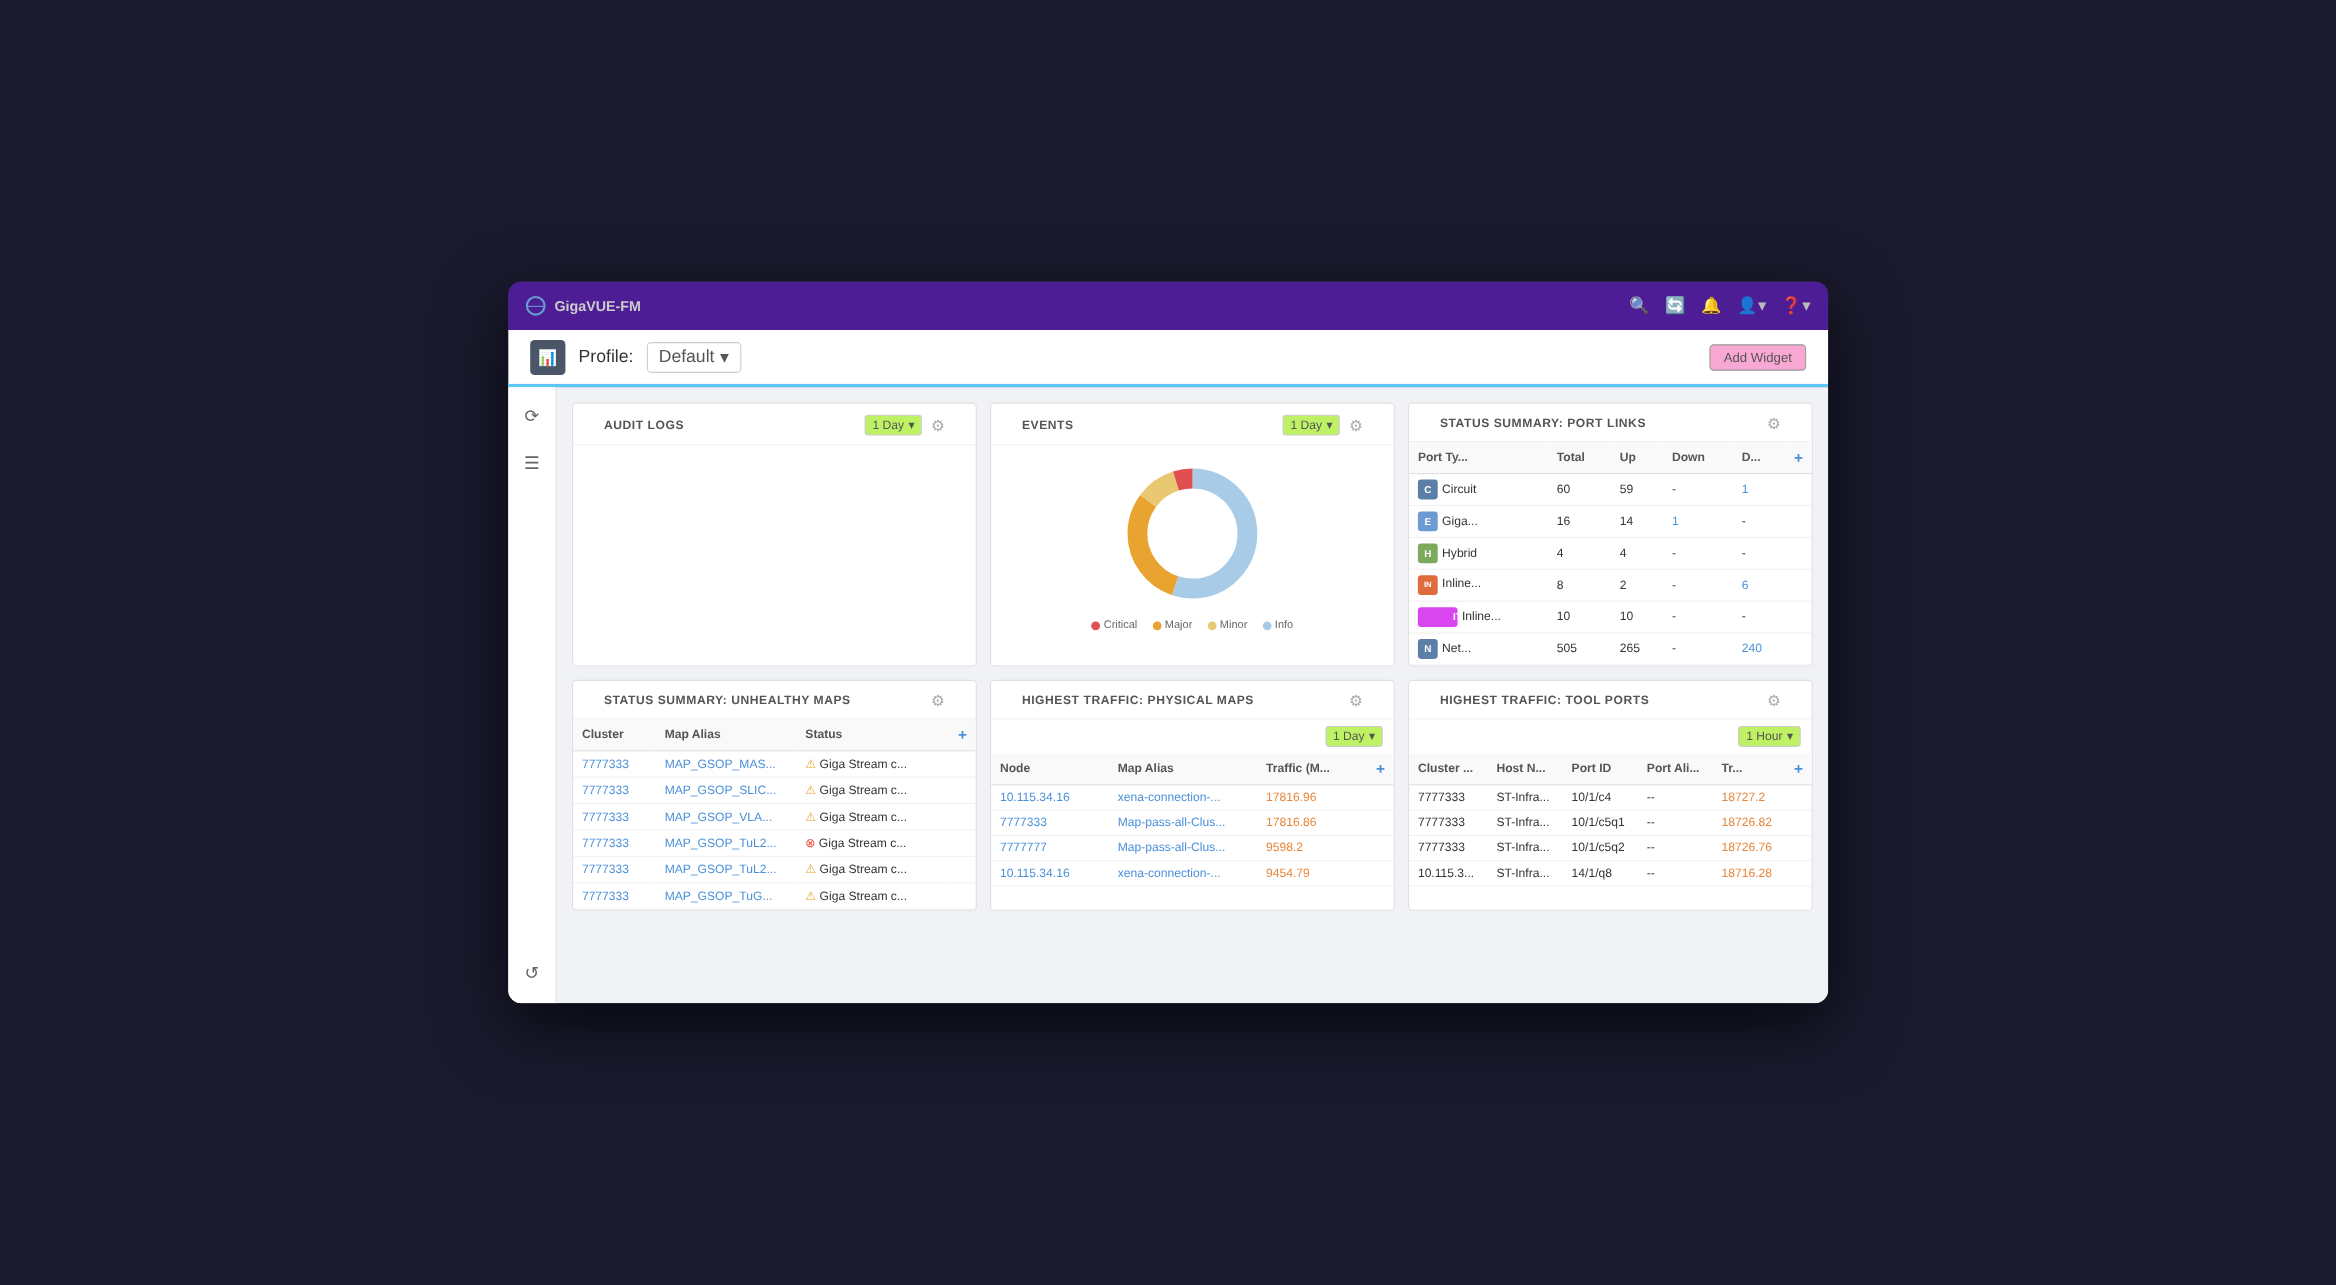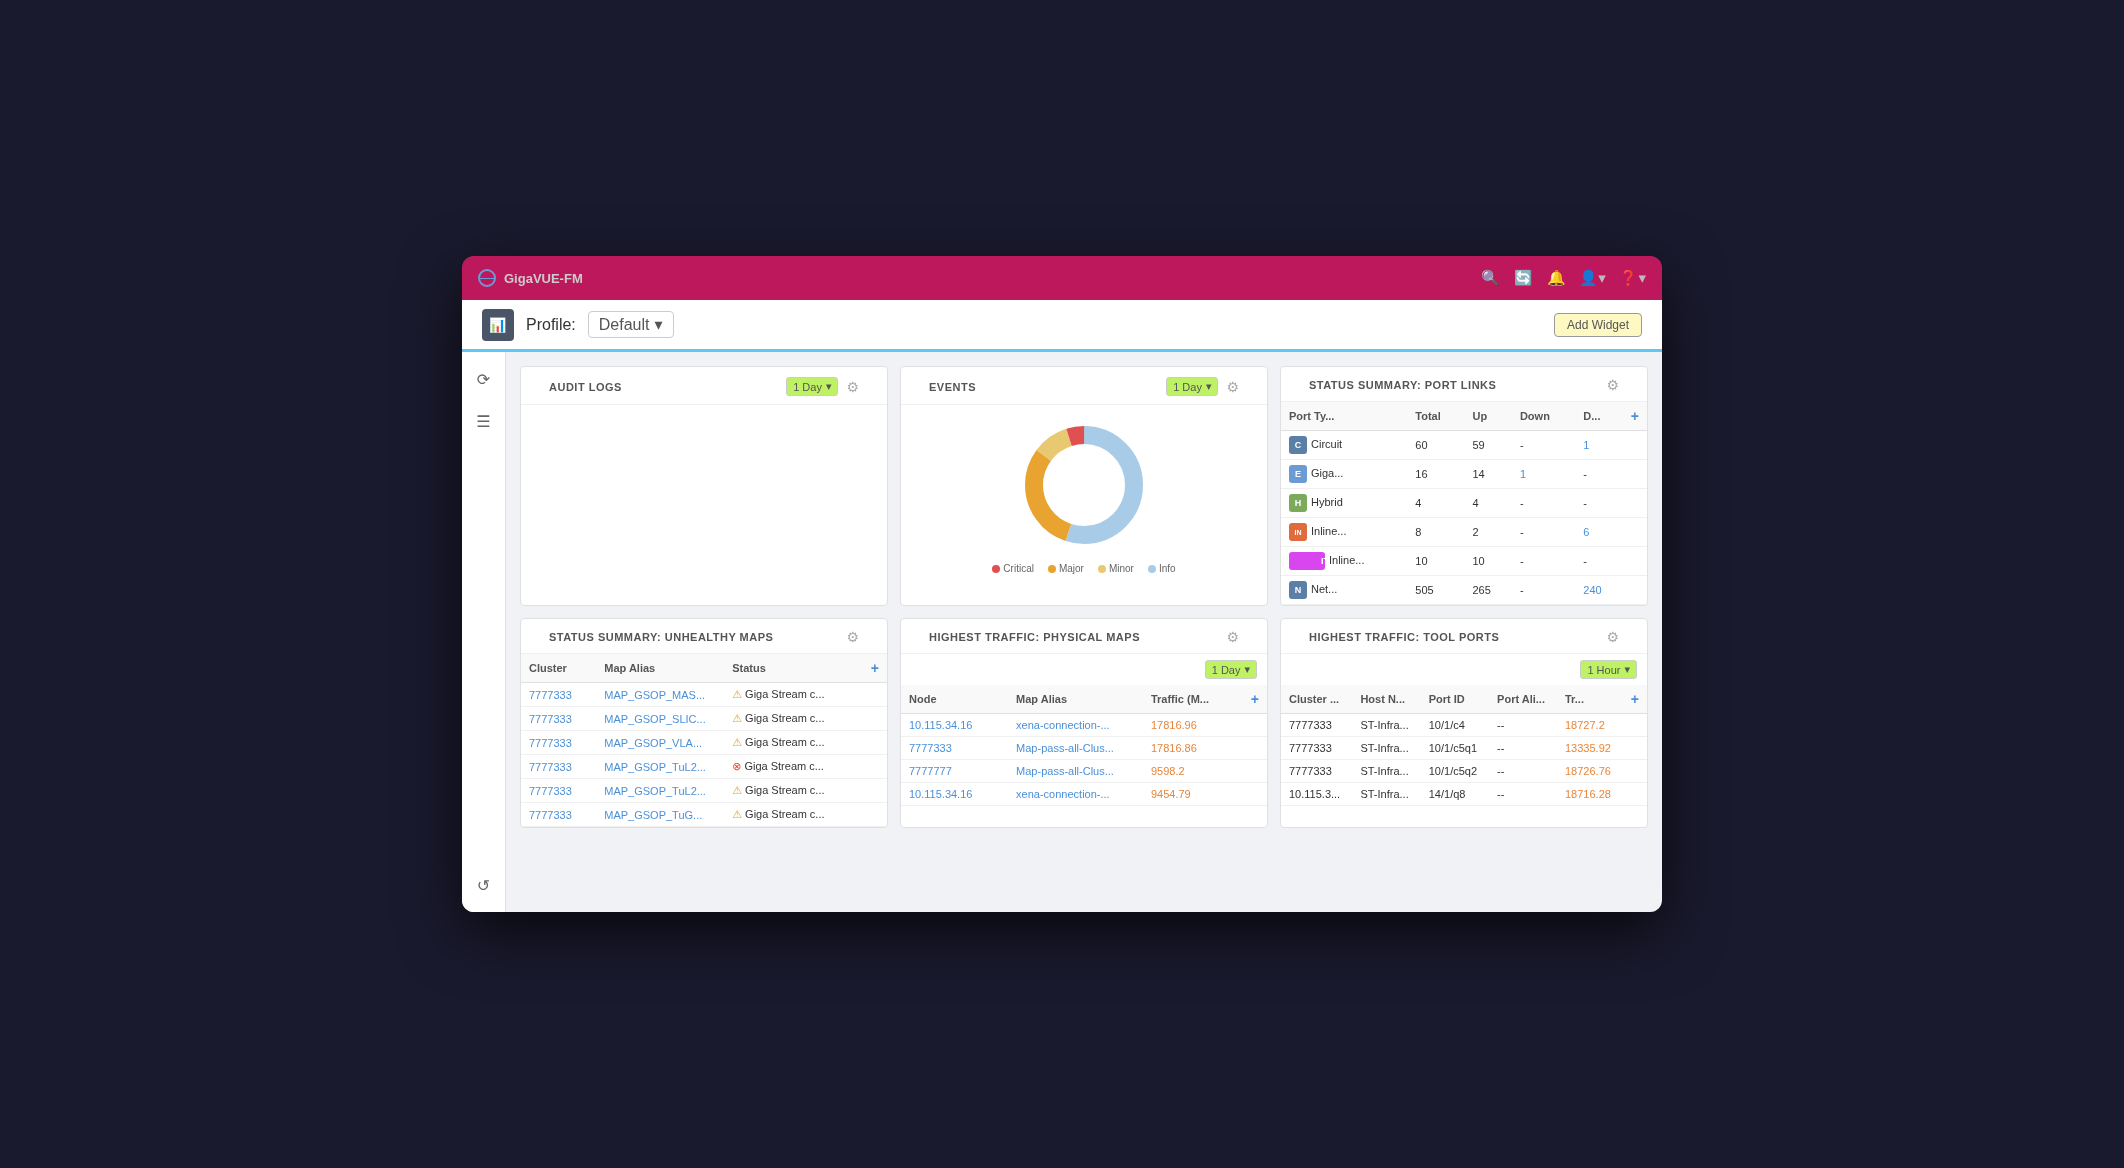--- a/index.html
+++ b/index.html
@@ -13,21 +13,21 @@
     }
     .screen-container {
       width: 1200px;
       background: #3a4050;
       border-radius: 12px;
       overflow: hidden;
       box-shadow: 0 20px 60px rgba(0,0,0,0.7);
     }
     
     .top-bar {
-      background: #be185d;
+      background: #4c1d95;
       height: 44px;
       display: flex;
       align-items: center;
       padding: 0 16px;
       gap: 2px;
     }
     .top-bar-logo {
       display: flex;
       align-items: center;
       gap: 8px;
@@ -105,21 +105,21 @@
       background: #fff;
     }
     .add-widget-btn {
       margin-left: auto;
       border: 1px solid #999;
       border-radius: 4px;
       padding: 4px 12px;
       font-size: 12px;
       color: #555;
       cursor: pointer;
-      background: #fef9c3;
+      background: #f9a8d4;
     }
     
     .main-layout {
       display: flex;
       background: #f0f2f5;
     }
     
     .sidebar {
       width: 44px;
       background: #fff;
@@ -647,21 +647,21 @@
                   <td>10/1/c4</td>
                   <td>--</td>
                   <td><span class="link-orange">18727.2</span></td>
                   <td></td>
                 </tr>
                 <tr>
                   <td>7777333</td>
                   <td>ST-Infra...</td>
                   <td>10/1/c5q1</td>
                   <td>--</td>
-                  <td><span class="link-orange">13335.92</span></td>
+                  <td><span class="link-orange">18726.82</span></td>
                   <td></td>
                 </tr>
                 <tr>
                   <td>7777333</td>
                   <td>ST-Infra...</td>
                   <td>10/1/c5q2</td>
                   <td>--</td>
                   <td><span class="link-orange">18726.76</span></td>
                   <td></td>
                 </tr>

